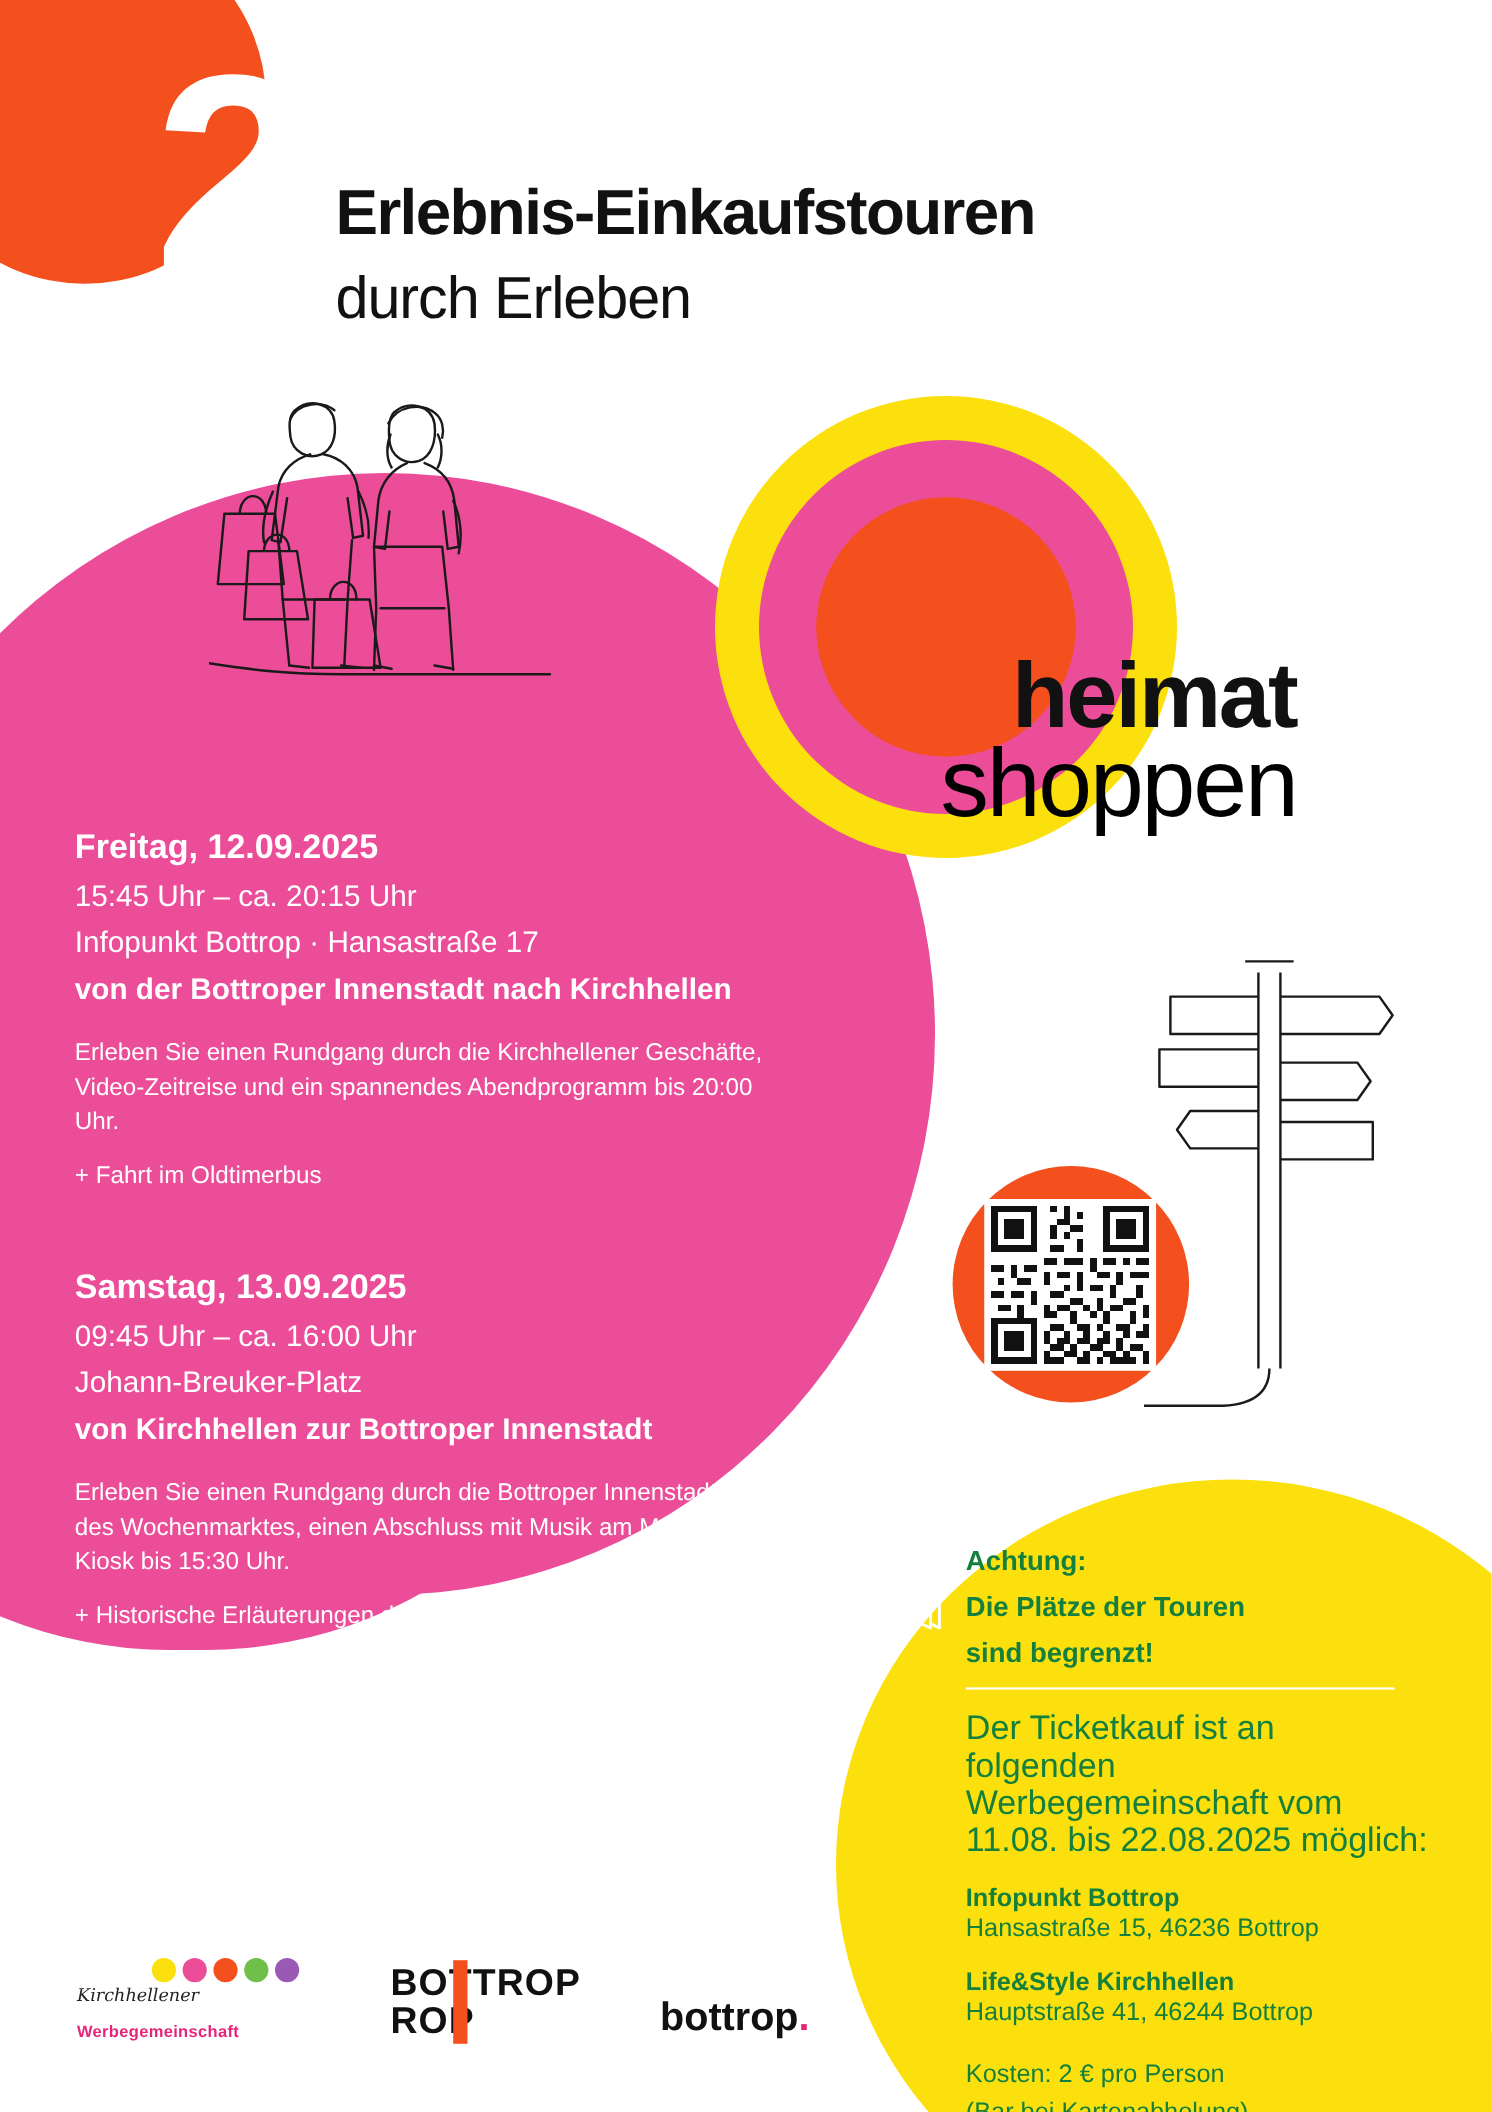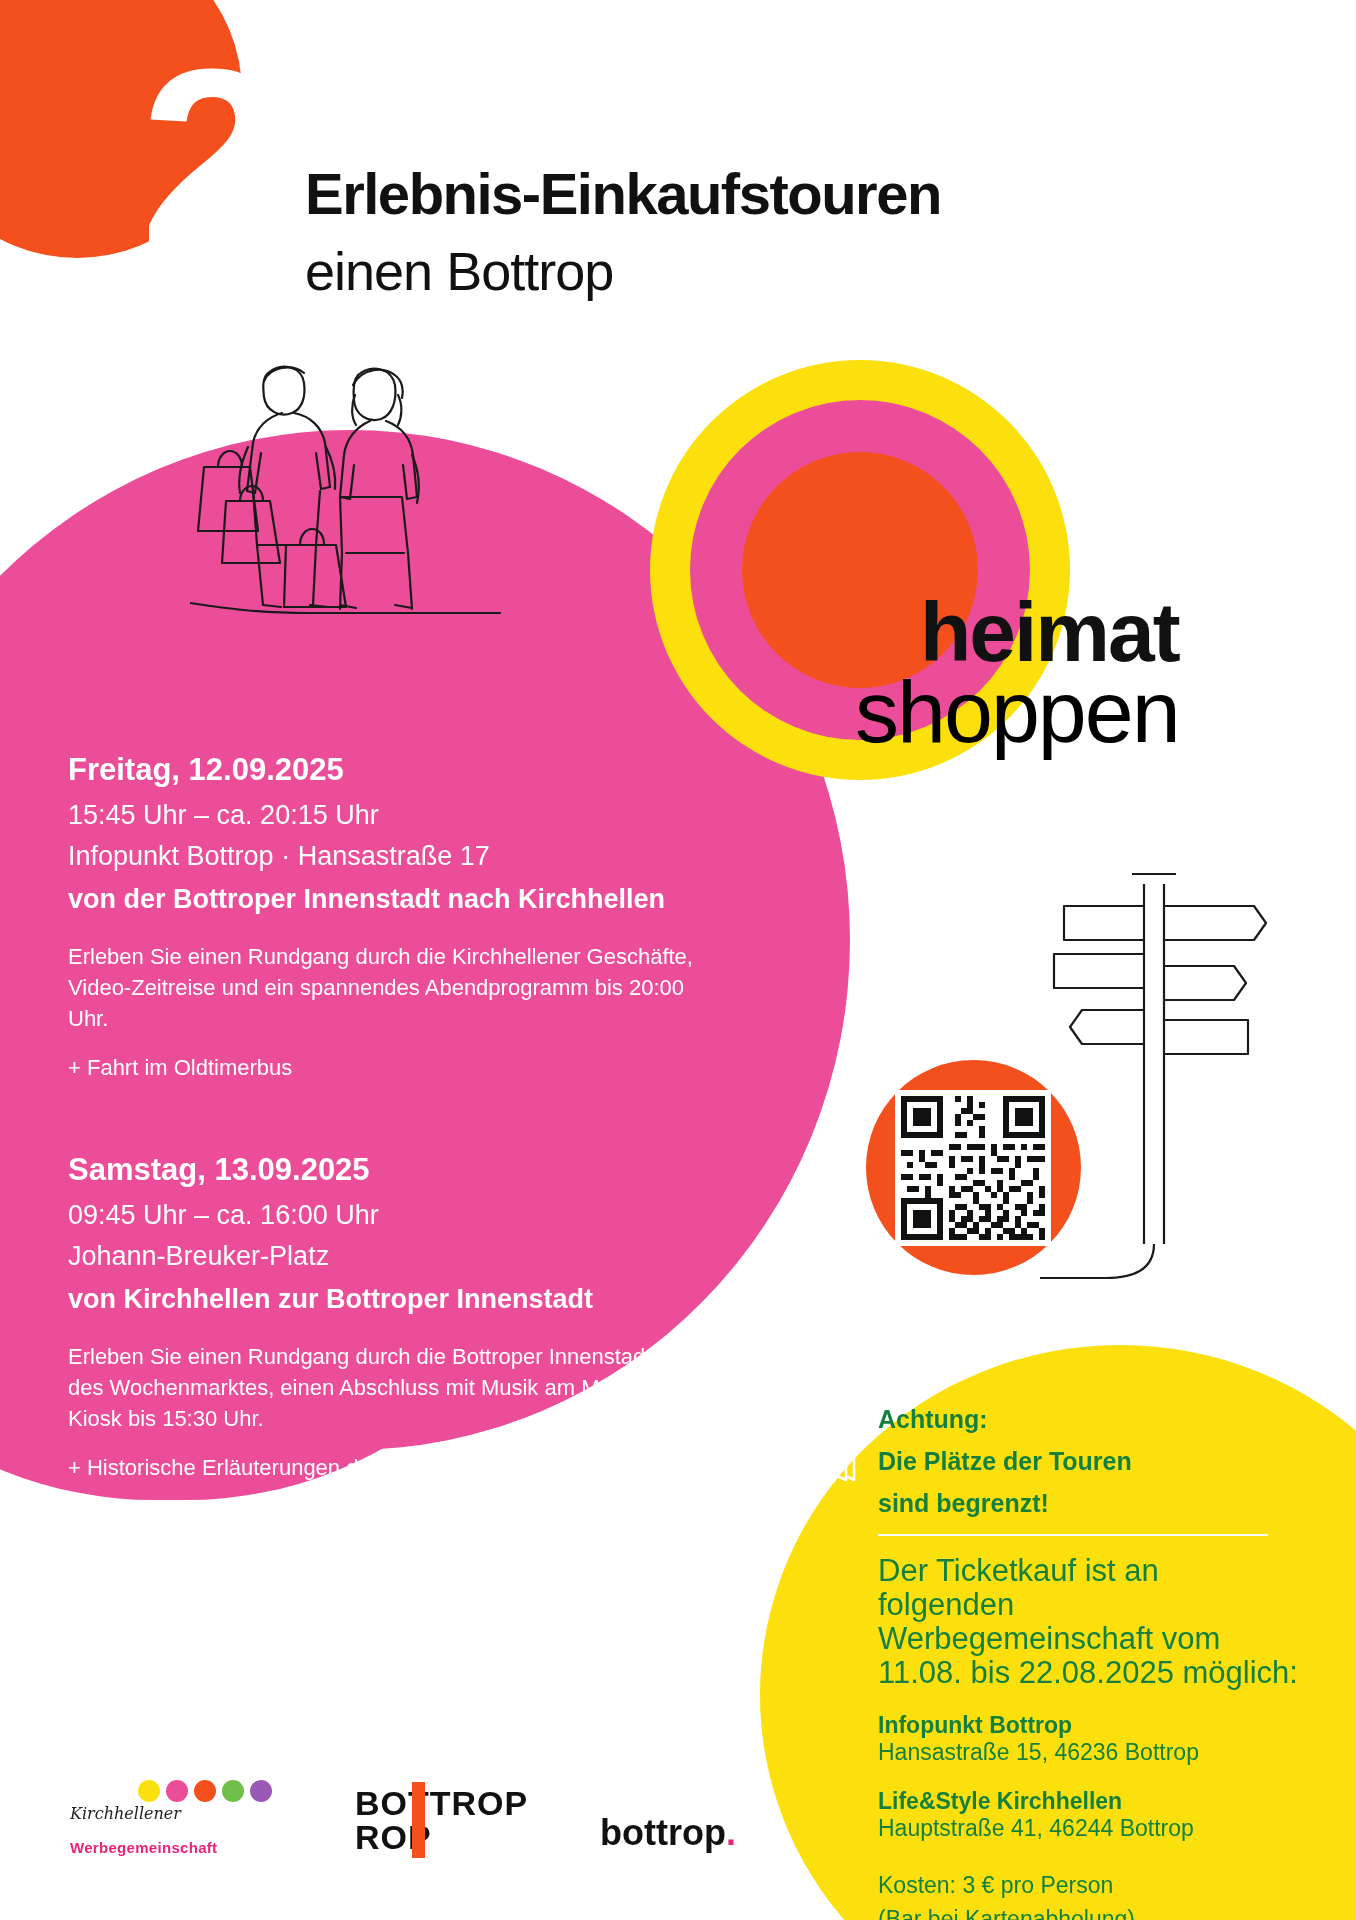--- a/index.html
+++ b/index.html
@@ -126,21 +126,21 @@
 </head>
 <body>
 
 <div class="layer" id="orange-circle-top"></div>
 <div class="layer" id="pink-blob"></div>
 <div class="layer" id="pink-blob2"></div>
 <div class="layer" id="yellow-blob-bottom"></div>
 
 <div class="layer" id="big-two">2</div>
 <div class="layer" id="title-main">Erlebnis-Einkaufstouren</div>
-<div class="layer" id="title-sub">einen Bottrop</div>
+<div class="layer" id="title-sub">durch Erleben</div>
 
 <div class="layer" id="people">
   <svg width="340" height="290" viewBox="0 0 340 290" fill="none" stroke="#1a1a1a" stroke-width="2.2" stroke-linecap="round" stroke-linejoin="round">
 
     <path d="M0 248 C 40 254, 70 258, 120 258 L 310 258"></path>
 
     <path d="M78 18 c14 -12 34 -6 36 10 c2 14 -2 26 -12 30 c-12 5 -26 -2 -28 -16 c-1 -9 -2 -18 4 -24z"></path>
     <path d="M74 26 c6 -14 28 -18 40 -8"></path>
 
     <path d="M92 58 c-14 4 -26 14 -29 30 l-6 48 l8 2 l6 -40"></path>
@@ -333,21 +333,21 @@
   <p class="buy">
     <span>Der Ticketkauf ist an folgenden</span><br>
     <span>Werbegemeinschaft vom</span><br>
     <span>11.08. bis 22.08.2025 möglich:</span>
   </p>
   <p class="shop-name">Infopunkt Bottrop</p>
   <p class="shop-addr">Hansastraße 15, 46236 Bottrop</p>
   <p class="shop-name">Life&amp;Style Kirchhellen</p>
   <p class="shop-addr">Hauptstraße 41, 46244 Bottrop</p>
   <p class="cost">
-    <span>Kosten: 3 € pro Person</span><br>
+    <span>Kosten: 2 € pro Person</span><br>
     <span>(Bar bei Kartenabholung)</span>
   </p>
 </div>
 
 <div id="footer-logos">
 
   <div id="logo-kirchhellener">
     <div class="dots">
       <span style="background:#fbe00d"></span>
       <span style="background:#ec4d99"></span>

